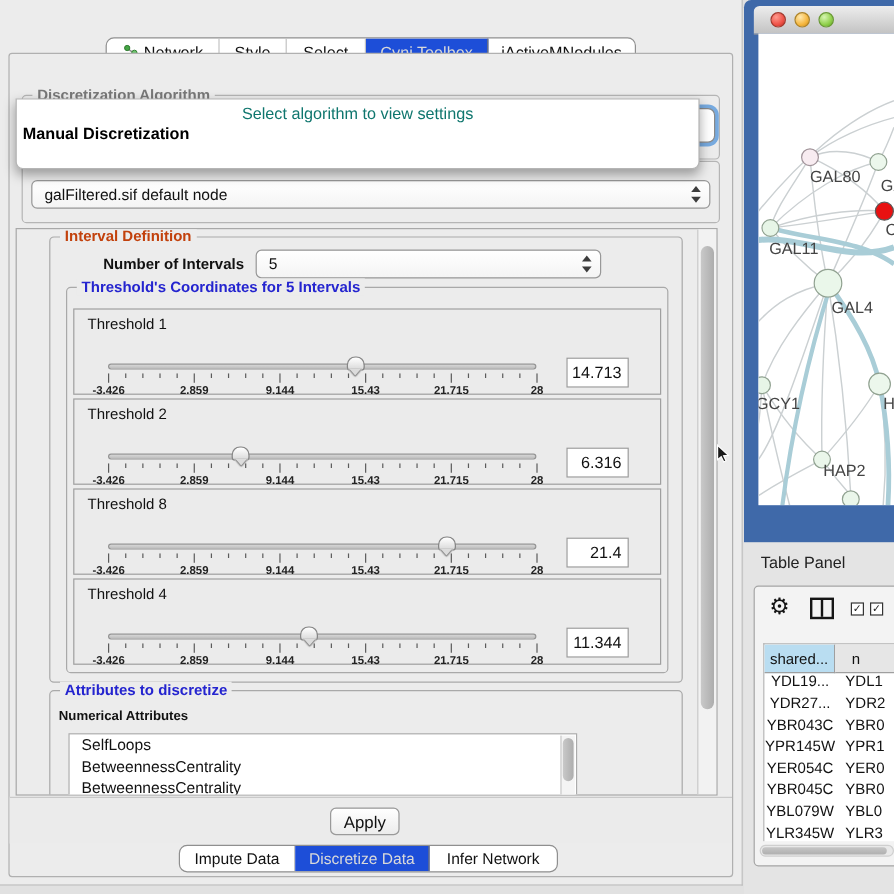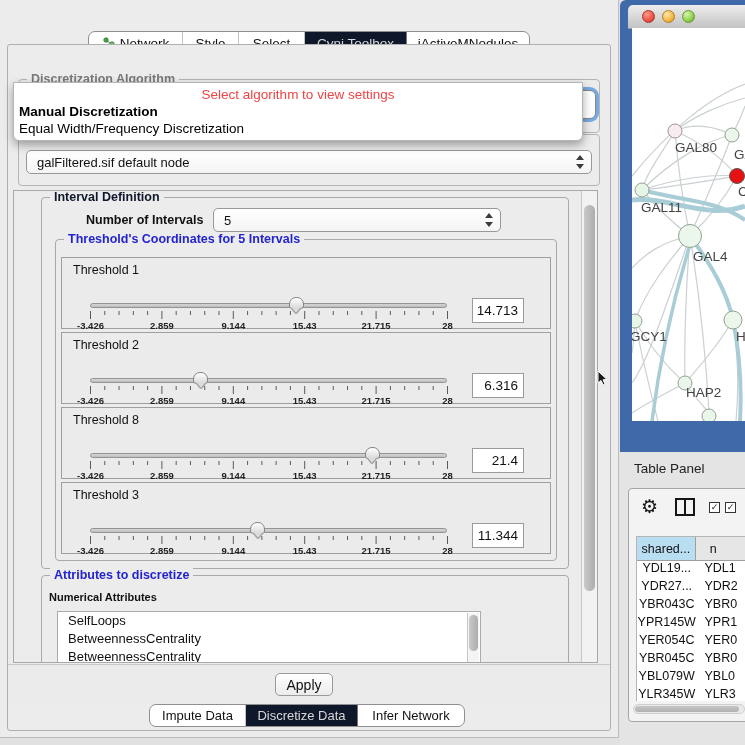--- a/index.html
+++ b/index.html
@@ -17,53 +17,53 @@
   .cp-titlebar .win-ic{position:absolute;top:2px;font-size:13px;font-weight:bold;color:#222;cursor:default;}
   .ic-float{right:34px;}
   .ic-close{right:12px;}
 
   
   .seg{position:absolute;display:flex;height:25px;background:#fff;border:1px solid #8f8f8f;
     border-radius:7px;overflow:hidden;box-sizing:border-box;}
   .seg .seg-item{display:flex;align-items:center;justify-content:center;gap:5px;
     font-size:13.5px;color:#111;border-right:1px solid #c3c3c3;box-sizing:border-box;height:100%;}
   .seg .seg-item:last-child{border-right:none;}
-  .seg .seg-item.sel{background:#0f172a;color:#d9d9d9;border-right-color:#757575;}
+  .seg .seg-item.sel{background:#1d4ed8;color:#d9d9d9;border-right-color:#757575;}
 
   .content-border{position:absolute;left:7px;top:44px;width:604px;height:687px;
     border:1px solid #b0b0b0;border-radius:3px;background:#ececec;box-sizing:border-box;}
 
   
   .groupbox{position:absolute;border:1px solid #b5b5b5;border-radius:4px;box-sizing:border-box;}
   .gtitle{position:absolute;top:-8px;left:8px;background:#ececec;padding:0 4px;
     font-size:12.5px;font-weight:bold;white-space:nowrap;}
   .gt-gray{color:#787878;}
   .gt-black{color:#1c1c1c;}
-  .gt-green{color:#0f172a;}
+  .gt-green{color:#c2410c;}
   .gt-blue{color:#2424cf;}
 
   
   .combo{position:absolute;background:linear-gradient(#ffffff,#f4f4f4);
     border:1px solid #989898;border-radius:5px;box-sizing:border-box;font-size:13px;}
   .combo .cv{position:absolute;left:10px;top:50%;transform:translateY(-50%);white-space:nowrap;}
   .combo .arrows{position:absolute;right:7px;top:50%;width:8px;height:14px;transform:translateY(-50%);}
   .combo .arrows::before{content:"";position:absolute;left:0;top:0;
     border-left:4px solid transparent;border-right:4px solid transparent;border-bottom:5px solid #3c3c3c;}
   .combo .arrows::after{content:"";position:absolute;left:0;bottom:0;
     border-left:4px solid transparent;border-right:4px solid transparent;border-top:5px solid #3c3c3c;}
 
   
   .combo-focus{position:absolute;left:28px;top:90px;width:566px;height:27px;border-radius:6px;
     background:#fff;border:1px solid #888;box-shadow:0 0 0 3px #77aadf;z-index:1;}
 
   
   .popup{position:absolute;left:13px;top:82px;width:568px;height:57px;background:#fff;
     border:1px solid #b5b5b5;border-radius:0 0 6px 6px;z-index:5;
     box-shadow:0 4px 10px rgba(0,0,0,.35);font-size:13.5px;}
-  .popup .hint{position:absolute;left:0;top:4px;width:100%;text-align:center;color:#ef4444;}
+  .popup .hint{position:absolute;left:0;top:4px;width:100%;text-align:center;color:#0f766e;}
   .popup .opt{position:absolute;left:5px;white-space:nowrap;color:#000;}
   .popup .opt0{top:21px;font-weight:bold;}
   .popup .opt1{top:38px;}
 
   
   .scrollpane{position:absolute;left:13px;top:190px;width:585px;height:473px;
     border:1px solid #a8a8a8;background:#ececec;box-sizing:border-box;overflow:hidden;}
   .vsb{position:absolute;right:0;top:0;width:16px;height:100%;background:#f2f2f2;
     border-left:1px solid #c8c8c8;box-sizing:border-box;}
   .vsb .thumb-v{position:absolute;left:2px;width:11px;border-radius:6px;
@@ -192,21 +192,20 @@
       <span class="gtitle gt-black">Table Data</span>
     </div>
     <div class="combo" style="left:26px;top:150px;width:566px;height:24px;">
       <span class="cv">galFiltered.sif default node</span>
       <span class="arrows"></span>
     </div>
 
     <div class="popup">
       <div class="hint">Select algorithm to view settings</div>
       <div class="opt opt0">Manual Discretization</div>
-      <div class="opt opt1">Equal Width/Frequency Discretization</div>
     </div>
 
     <div class="scrollpane">
 
       <div class="groupbox" style="left:27px;top:6px;width:528px;height:372px;border-color:#a9a9a9;background:#ececec;">
         <span class="gtitle gt-green">Interval Definition</span>
       </div>
       <div style="position:absolute;left:72px;top:22px;font-weight:bold;font-size:12.5px;">Number of Intervals</div>
       <div class="combo" style="left:199px;top:17px;width:288px;height:24px;">
         <span class="cv">5</span>
@@ -343,21 +342,21 @@
               <span style="left: 75.9px;">2.859</span>
               <span style="left: 147.3px;">9.144</span>
               <span style="left: 218.7px;">15.43</span>
               <span style="left: 290.1px;">21.715</span>
               <span style="left: 361.5px;">28</span>
             </div>
         </div>
         <div class="thr-value">21.4</div>
       </div>
       <div class="thr" style="top:291px;">
-        <div class="thr-label">Threshold 3</div>
+        <div class="thr-label">Threshold 4</div>
         <div class="slider">
           <div class="track"></div>
           <div class="sthumb" style="left: 164.288px;"></div>
           <svg class="ruler">
               <line x1="4.5" x2="4.5" y1="0" y2="8"></line>
               <line x1="18.78" x2="18.78" y1="0" y2="4"></line>
               <line x1="33.06" x2="33.06" y1="0" y2="4"></line>
               <line x1="47.34" x2="47.34" y1="0" y2="4"></line>
               <line x1="61.62" x2="61.62" y1="0" y2="4"></line>
               <line x1="75.9" x2="75.9" y1="0" y2="8"></line>

